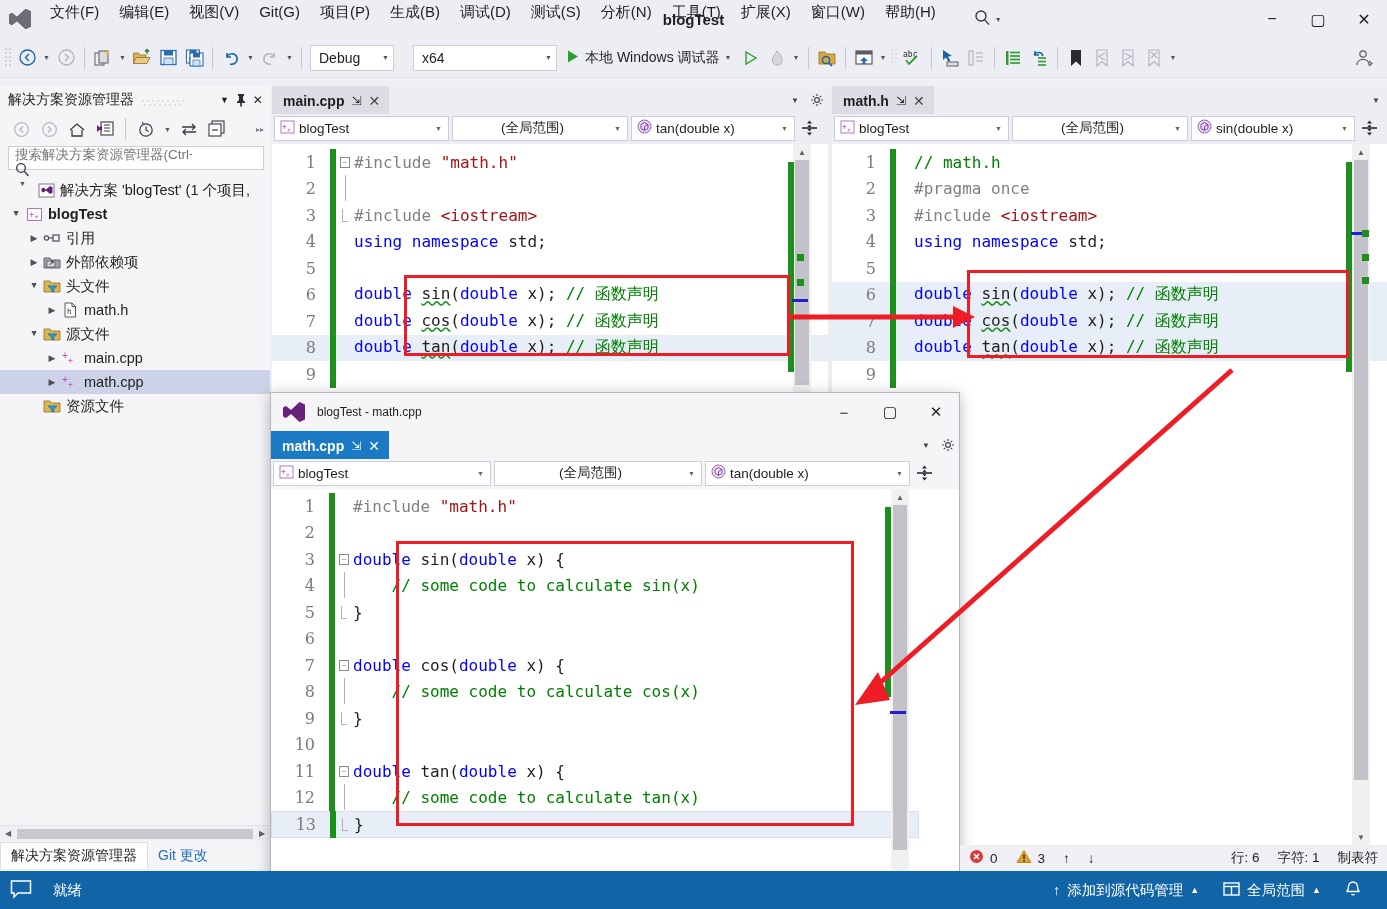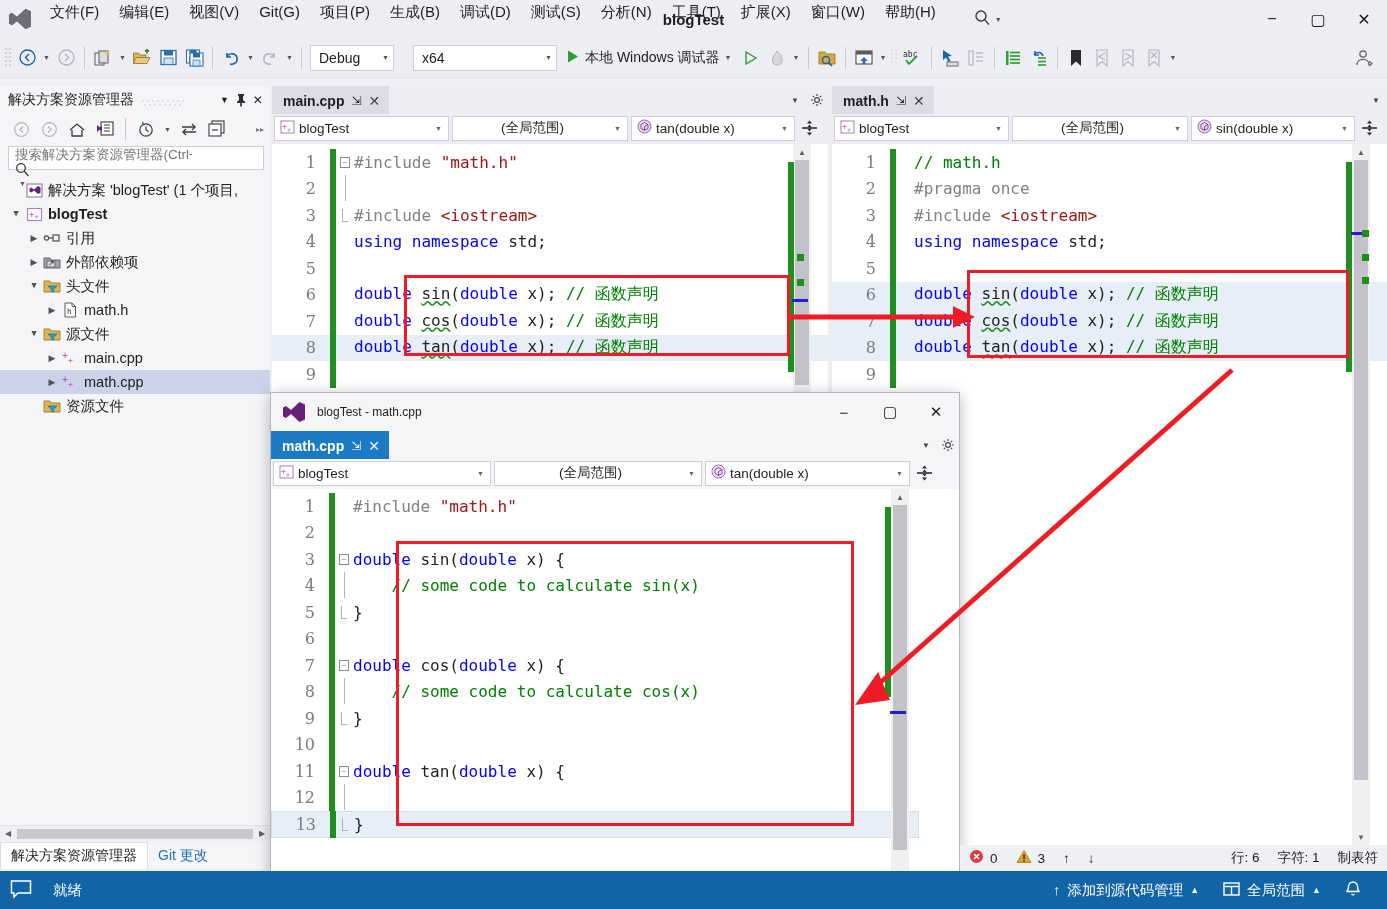--- a/index.html
+++ b/index.html
@@ -557,21 +557,21 @@
       <svg width="15" height="15" viewBox="0 0 15 15">
           <circle cx="6" cy="6" r="4.3" fill="none" stroke="#3a3a40" stroke-width="1.3"></circle>
           <line x1="9.2" y1="9.2" x2="13.5" y2="14" stroke="#3a3a40" stroke-width="1.3"></line>
         </svg>
     </span>
     <span style="font-size:7px;color:#555;padding-left:4px">▼</span>
   </div>
 
   <div class="se-tree">
 
-    <div class="tr" style="padding-left:24px">
+    <div class="tr" style="padding-left:36px">
       <span class="ico">
         <svg width="17" height="15" viewBox="0 0 17 15">
             <rect x="1" y="1" width="15" height="13" fill="#fff" stroke="#7a7a82" stroke-width="1"></rect>
             <path d="M12 3 14.5 4.2v5.6L12 11 8 7.5 5.5 9.4 3.5 8.5v-3l2-1 2.5 2z" fill="#68217a"></path>
           </svg>
       </span>
       <span class="lbl">解决方案 'blogTest' (1 个项目,</span>
     </div>
 
     <div class="tr bold" style="padding-left:8px">
@@ -1088,20 +1088,21 @@
     <div class="crow" style="position:absolute;top:269px;left:0;width:690px">
       <span class="ln">11</span>
       <span class="chmark g"></span>
       <span class="fold"><span style="border:1px solid #8a8a92;padding:0 2px;font-size:8px;line-height:9px">−</span></span>
       <span class="code"><span class="kw">double </span><span class="id">tan(</span><span class="kw">double </span><span class="id">x) {</span></span>
     </div>
     <div class="crow" style="position:absolute;top:295.5px;left:0;width:690px">
       <span class="ln">12</span>
       <span class="chmark g"></span>
       <span class="fold"><span style="display:inline-block;width:1px;height:26px;background:#b0b0b8"></span></span>
+      <span class="code"><span class="cmt">    // some code to calculate tan(x)</span></span>
     </div>
     <div class="crow hl" style="position:absolute;top:322px;left:0;width:648px;border:1px solid #d8dde8">
       <span class="ln">13</span>
       <span class="chmark g"></span>
       <span class="fold"><span style="display:inline-block;width:6px;height:13px;border-left:1px solid #b0b0b8;border-bottom:1px solid #b0b0b8;vertical-align:top"></span></span>
       <span class="code"><span class="id">}</span></span>
     </div>
 
     <div class="vscroll" style="left:620px;width:18px;height:408px;">
       <div class="vs-arr">▲</div>

